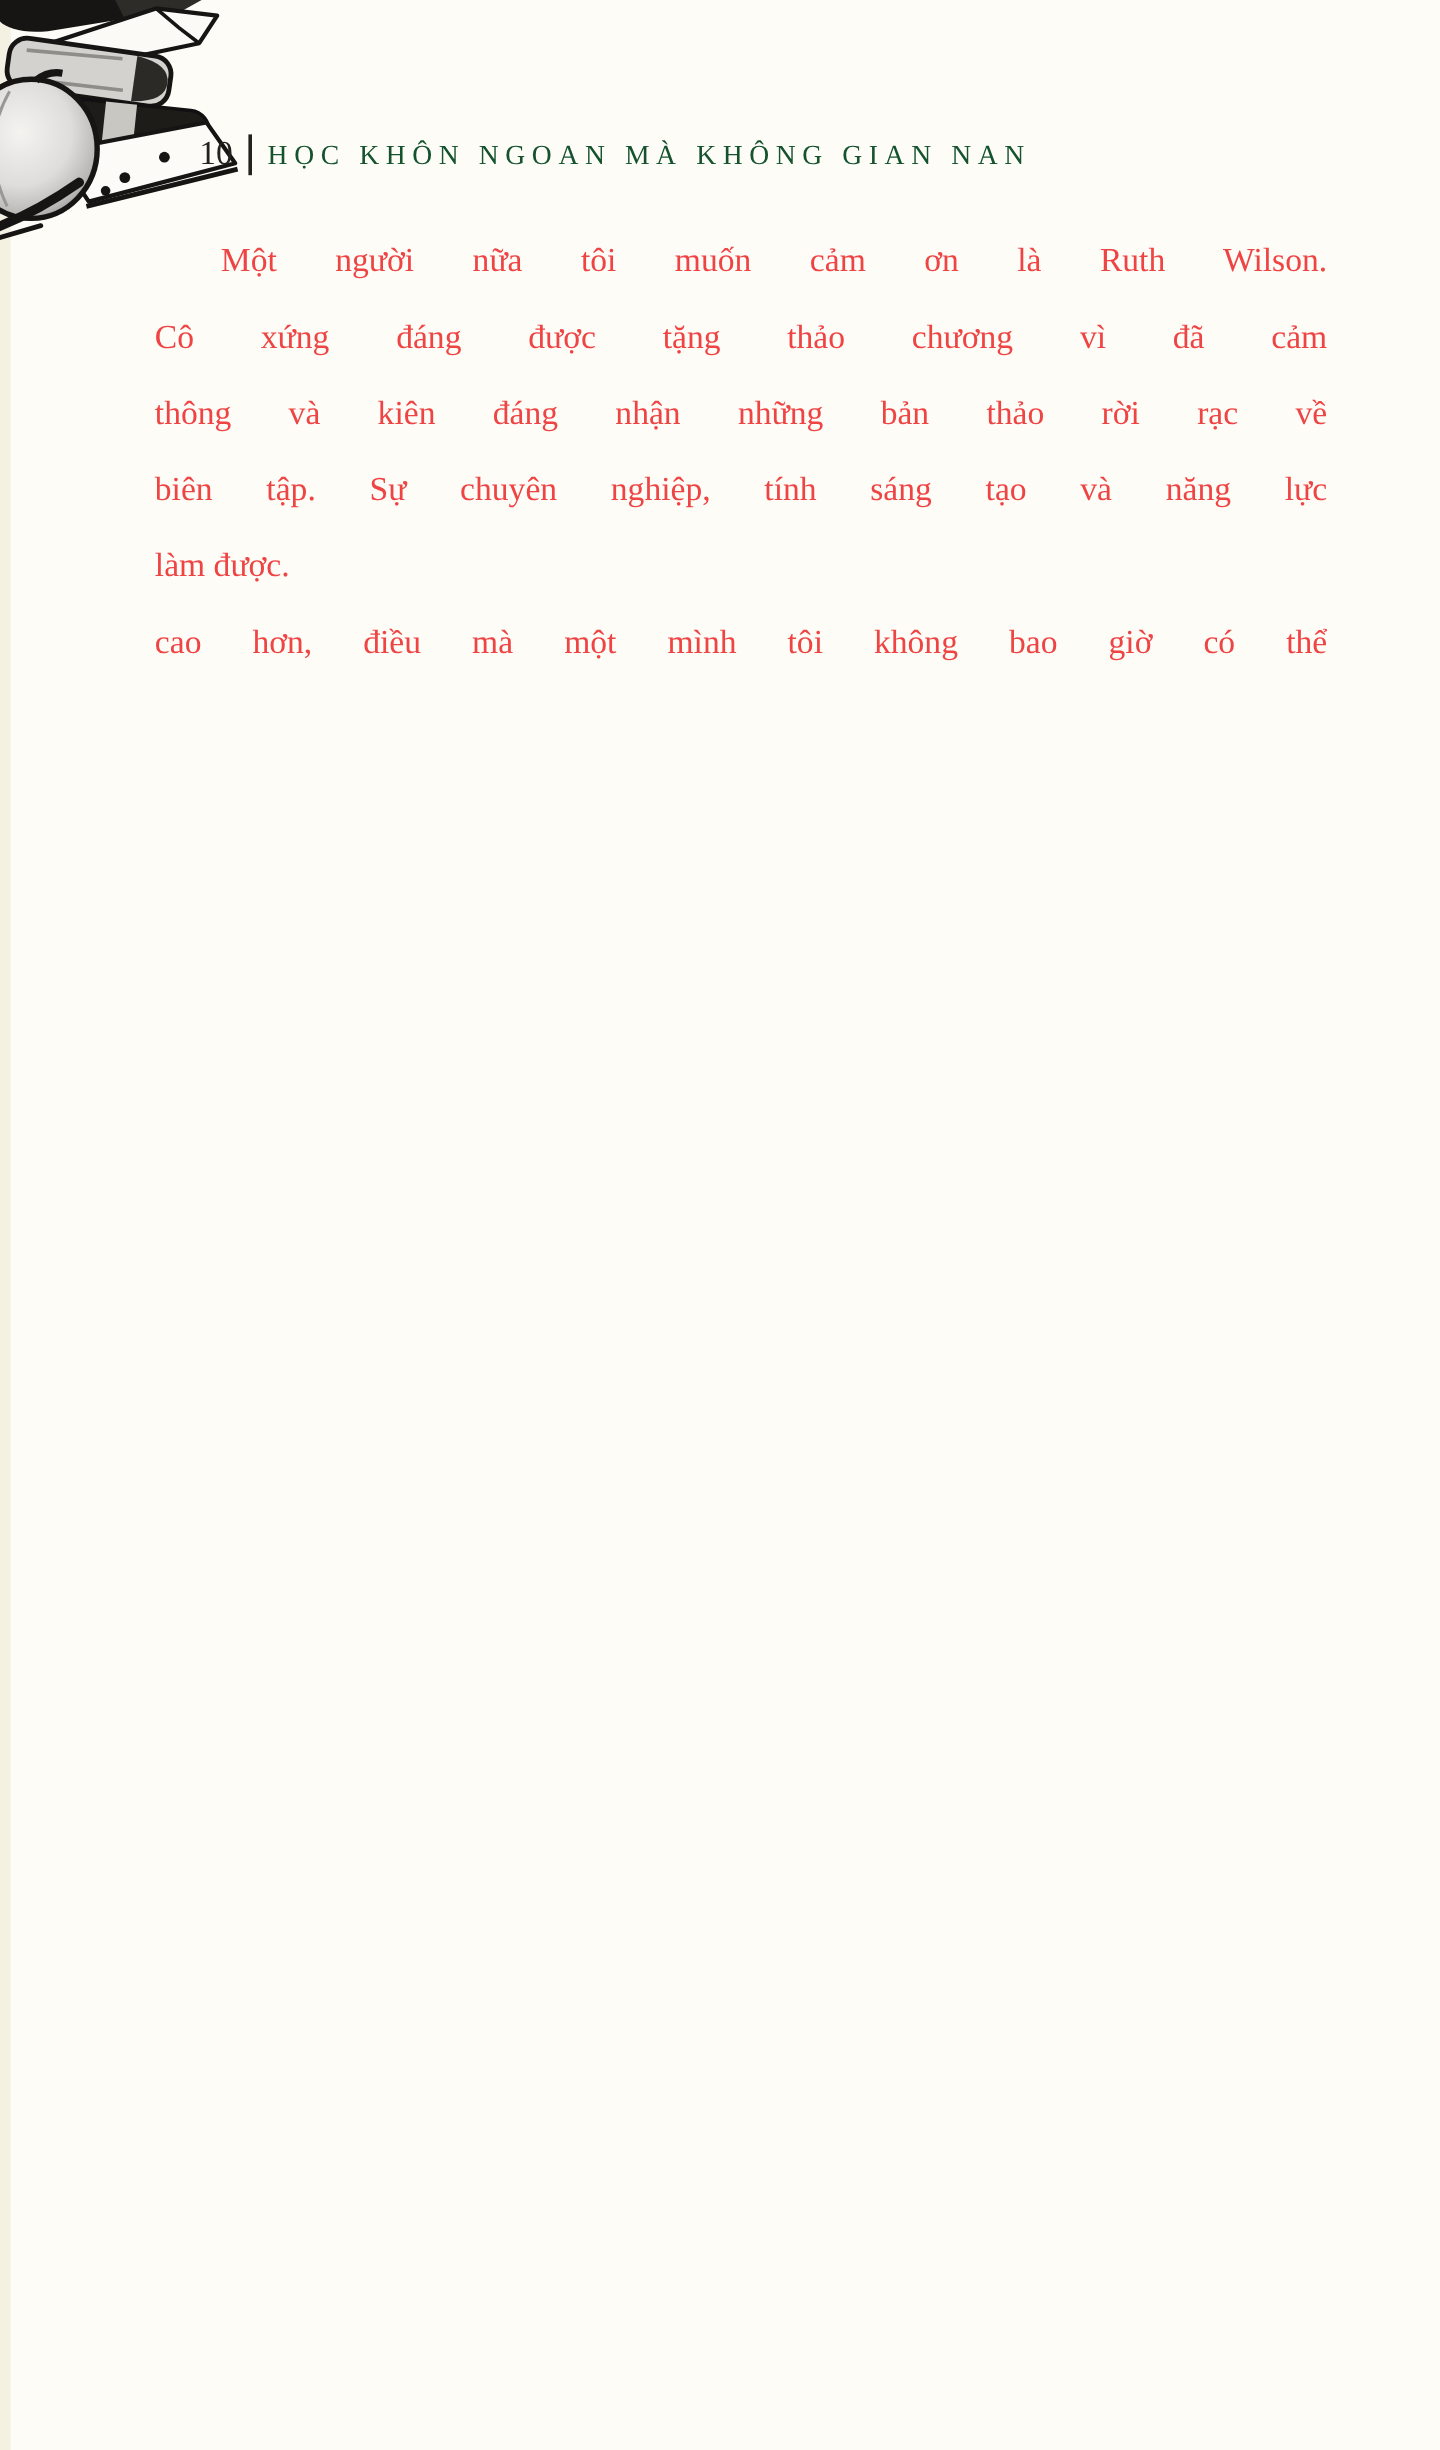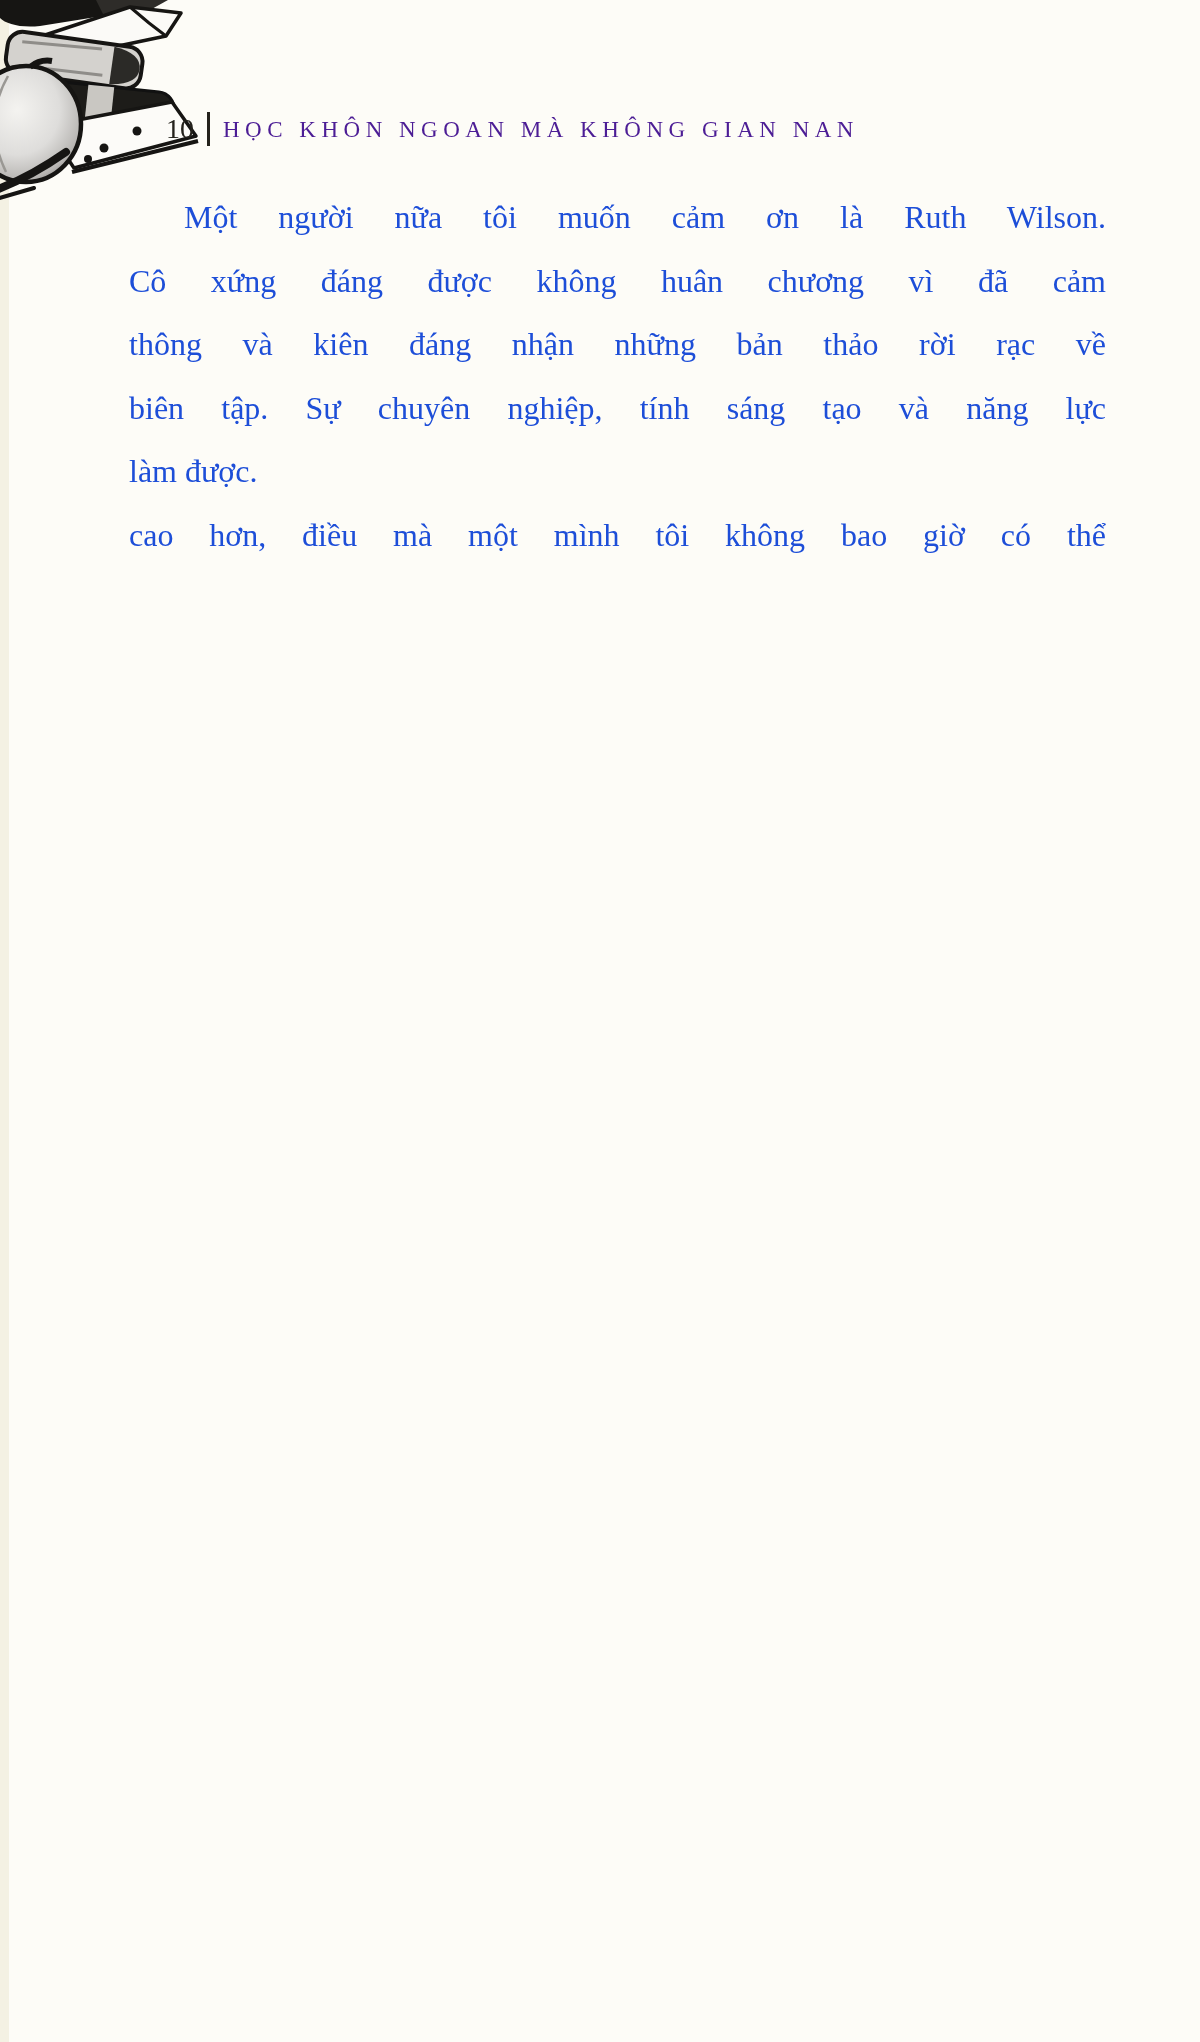--- a/index.html
+++ b/index.html
@@ -49,31 +49,31 @@
     width: 0;
     height: 34px;
     border-left: 3px solid #24221c;
     margin: 0 13px 0 13px;
   }
   .running-title {
     font-size: 23px;
     letter-spacing: 5.5px;
     line-height: 1;
     font-weight: 400;
-    color: #4c1d95;
+    color: #14532d;
     text-align: right;
   }
   .body-text {
     position: absolute;
     left: 129px;
     top: 186px;
     width: 977px;
-    font-size: 32px;
+    font-size: 28px;
     line-height: 63.5px;
-    color: #1d4ed8;
+    color: #ef4444;
   }
   .pline {
     text-align: justify;
     text-align-last: justify;
     white-space: nowrap;
   }
   .pline.first { text-indent: 55px; }
   .pline.last {
     text-align: left;
     text-align-last: left;
@@ -133,20 +133,20 @@
   </div>
 
   <div class="running-header">
     <span class="page-number">10</span>
     <span class="header-bar"></span>
     <span class="running-title">HỌC KHÔN NGOAN MÀ KHÔNG GIAN NAN</span>
   </div>
 
   <div class="body-text">
     <div class="pline first">Một người nữa tôi muốn cảm ơn là Ruth Wilson.</div>
-    <div class="pline">Cô xứng đáng được không huân chương vì đã cảm</div>
+    <div class="pline">Cô xứng đáng được tặng thảo chương vì đã cảm</div>
     <div class="pline">thông và kiên đáng nhận những bản thảo rời rạc về</div>
     <div class="pline">biên tập. Sự chuyên nghiệp, tính sáng tạo và năng lực</div>
     <div class="pline last">làm được.</div>
     <div class="pline">cao hơn, điều mà một mình tôi không bao giờ có thể</div>
   </div>
 
 </div>
 
 </body></html>

